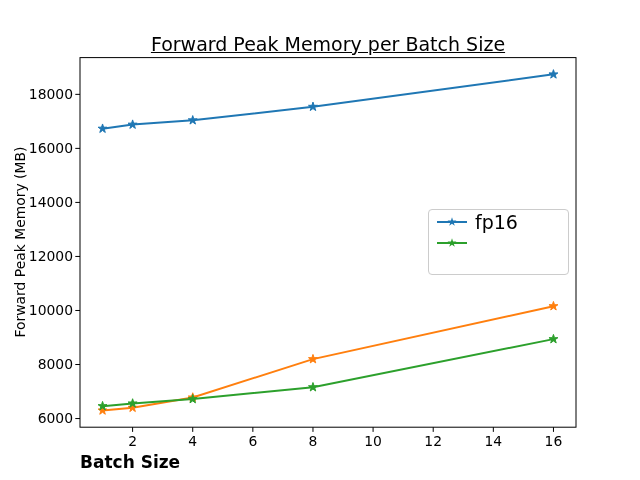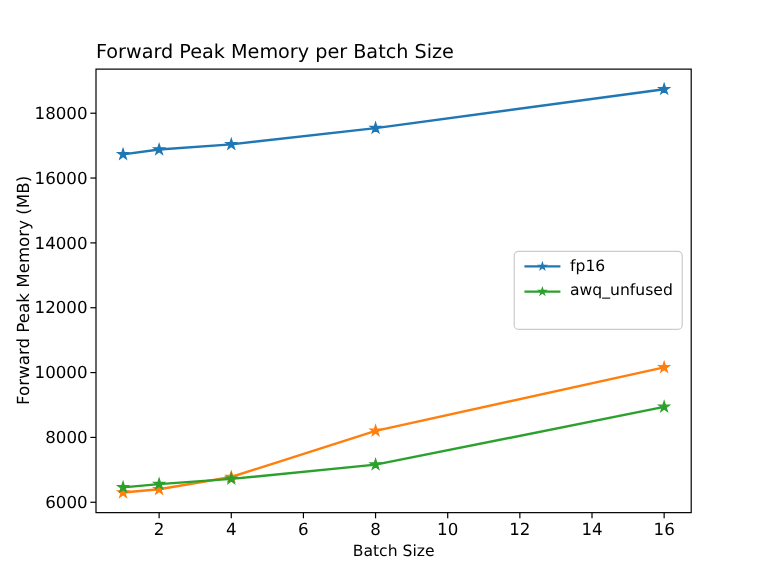--- a/index.html
+++ b/index.html
@@ -8,43 +8,43 @@
     width: 640px; height: 480px;
     background: #ffffff;
     font-family: "DejaVu Sans", "Liberation Sans", sans-serif;
     color: #000000;
     overflow: hidden;
   }
   #plot-svg { position: absolute; left: 0; top: 0; }
   .fig-text { position: absolute; color: #000; }
   #chart-title {
     left: 80px; top: 33px; width: 496px;
-    text-align: left; font-size: 16px;
+    text-align: center; font-size: 19px; text-decoration: underline;
   }
   #x-axis-label {
     left: 80px; top: 452px; width: 496px;
-    text-align: center; font-size: 13px;
+    text-align: left; font-size: 17px; font-weight: bold;
   }
   #y-axis-label {
     left: 20px; top: 242px;
     transform: translate(-50%, -50%) rotate(-90deg);
     white-space: nowrap; font-size: 13.9px;
   }
   #legend {
     position: absolute; left: 428px; top: 209px;
     width: 141px; height: 66px;
     box-sizing: border-box;
     background: rgba(255,255,255,0.9);
     border: 1px solid #cccccc;
     border-radius: 4px;
     padding: 2px 0 0 7px;
   }
   .legend-row { display: flex; align-items: center; height: 20.5px; }
   .legend-row svg { flex: 0 0 auto; margin-right: 7px; }
-  .legend-label { font-size: 13px; line-height: 1; }
+  .legend-label { font-size: 19px; line-height: 1; }
   svg text { font-family: "DejaVu Sans", "Liberation Sans", sans-serif; }
 </style>
 </head>
 <body>
 
 <div id="figure">
   <svg id="plot-svg" width="640" height="480" viewBox="0 0 640 480">
       <rect x="80" y="57.6" width="496" height="369.59999999999997" fill="none" stroke="#000000" stroke-width="1"></rect>
       <line x1="132.60606060606062" y1="427.2" x2="132.60606060606062" y2="431.9" stroke="#000000" stroke-width="1"></line>
       <text x="132.60606060606062" y="446" text-anchor="middle" font-size="13.9px" fill="#000000">2</text>
@@ -96,16 +96,15 @@
           <line x1="1" y1="7" x2="31" y2="7" stroke="#1f77b4" stroke-width="2"></line>
           <path d="M16.00,2.30L17.06,5.55L20.47,5.55L17.71,7.55L18.76,10.80L16.00,8.80L13.24,10.80L14.29,7.55L11.53,5.55L14.94,5.55Z" fill="#1f77b4"></path>
         </svg>
         <span class="legend-label">fp16</span>
       </div>
       <div class="legend-row">
         <svg width="32" height="14">
           <line x1="1" y1="7" x2="31" y2="7" stroke="#2ca02c" stroke-width="2"></line>
           <path d="M16.00,2.30L17.06,5.55L20.47,5.55L17.71,7.55L18.76,10.80L16.00,8.80L13.24,10.80L14.29,7.55L11.53,5.55L14.94,5.55Z" fill="#2ca02c"></path>
         </svg>
-        <span class="legend-label">awq_unfused</span>
       </div>
     </div>
 </div>
 
 </body></html>

